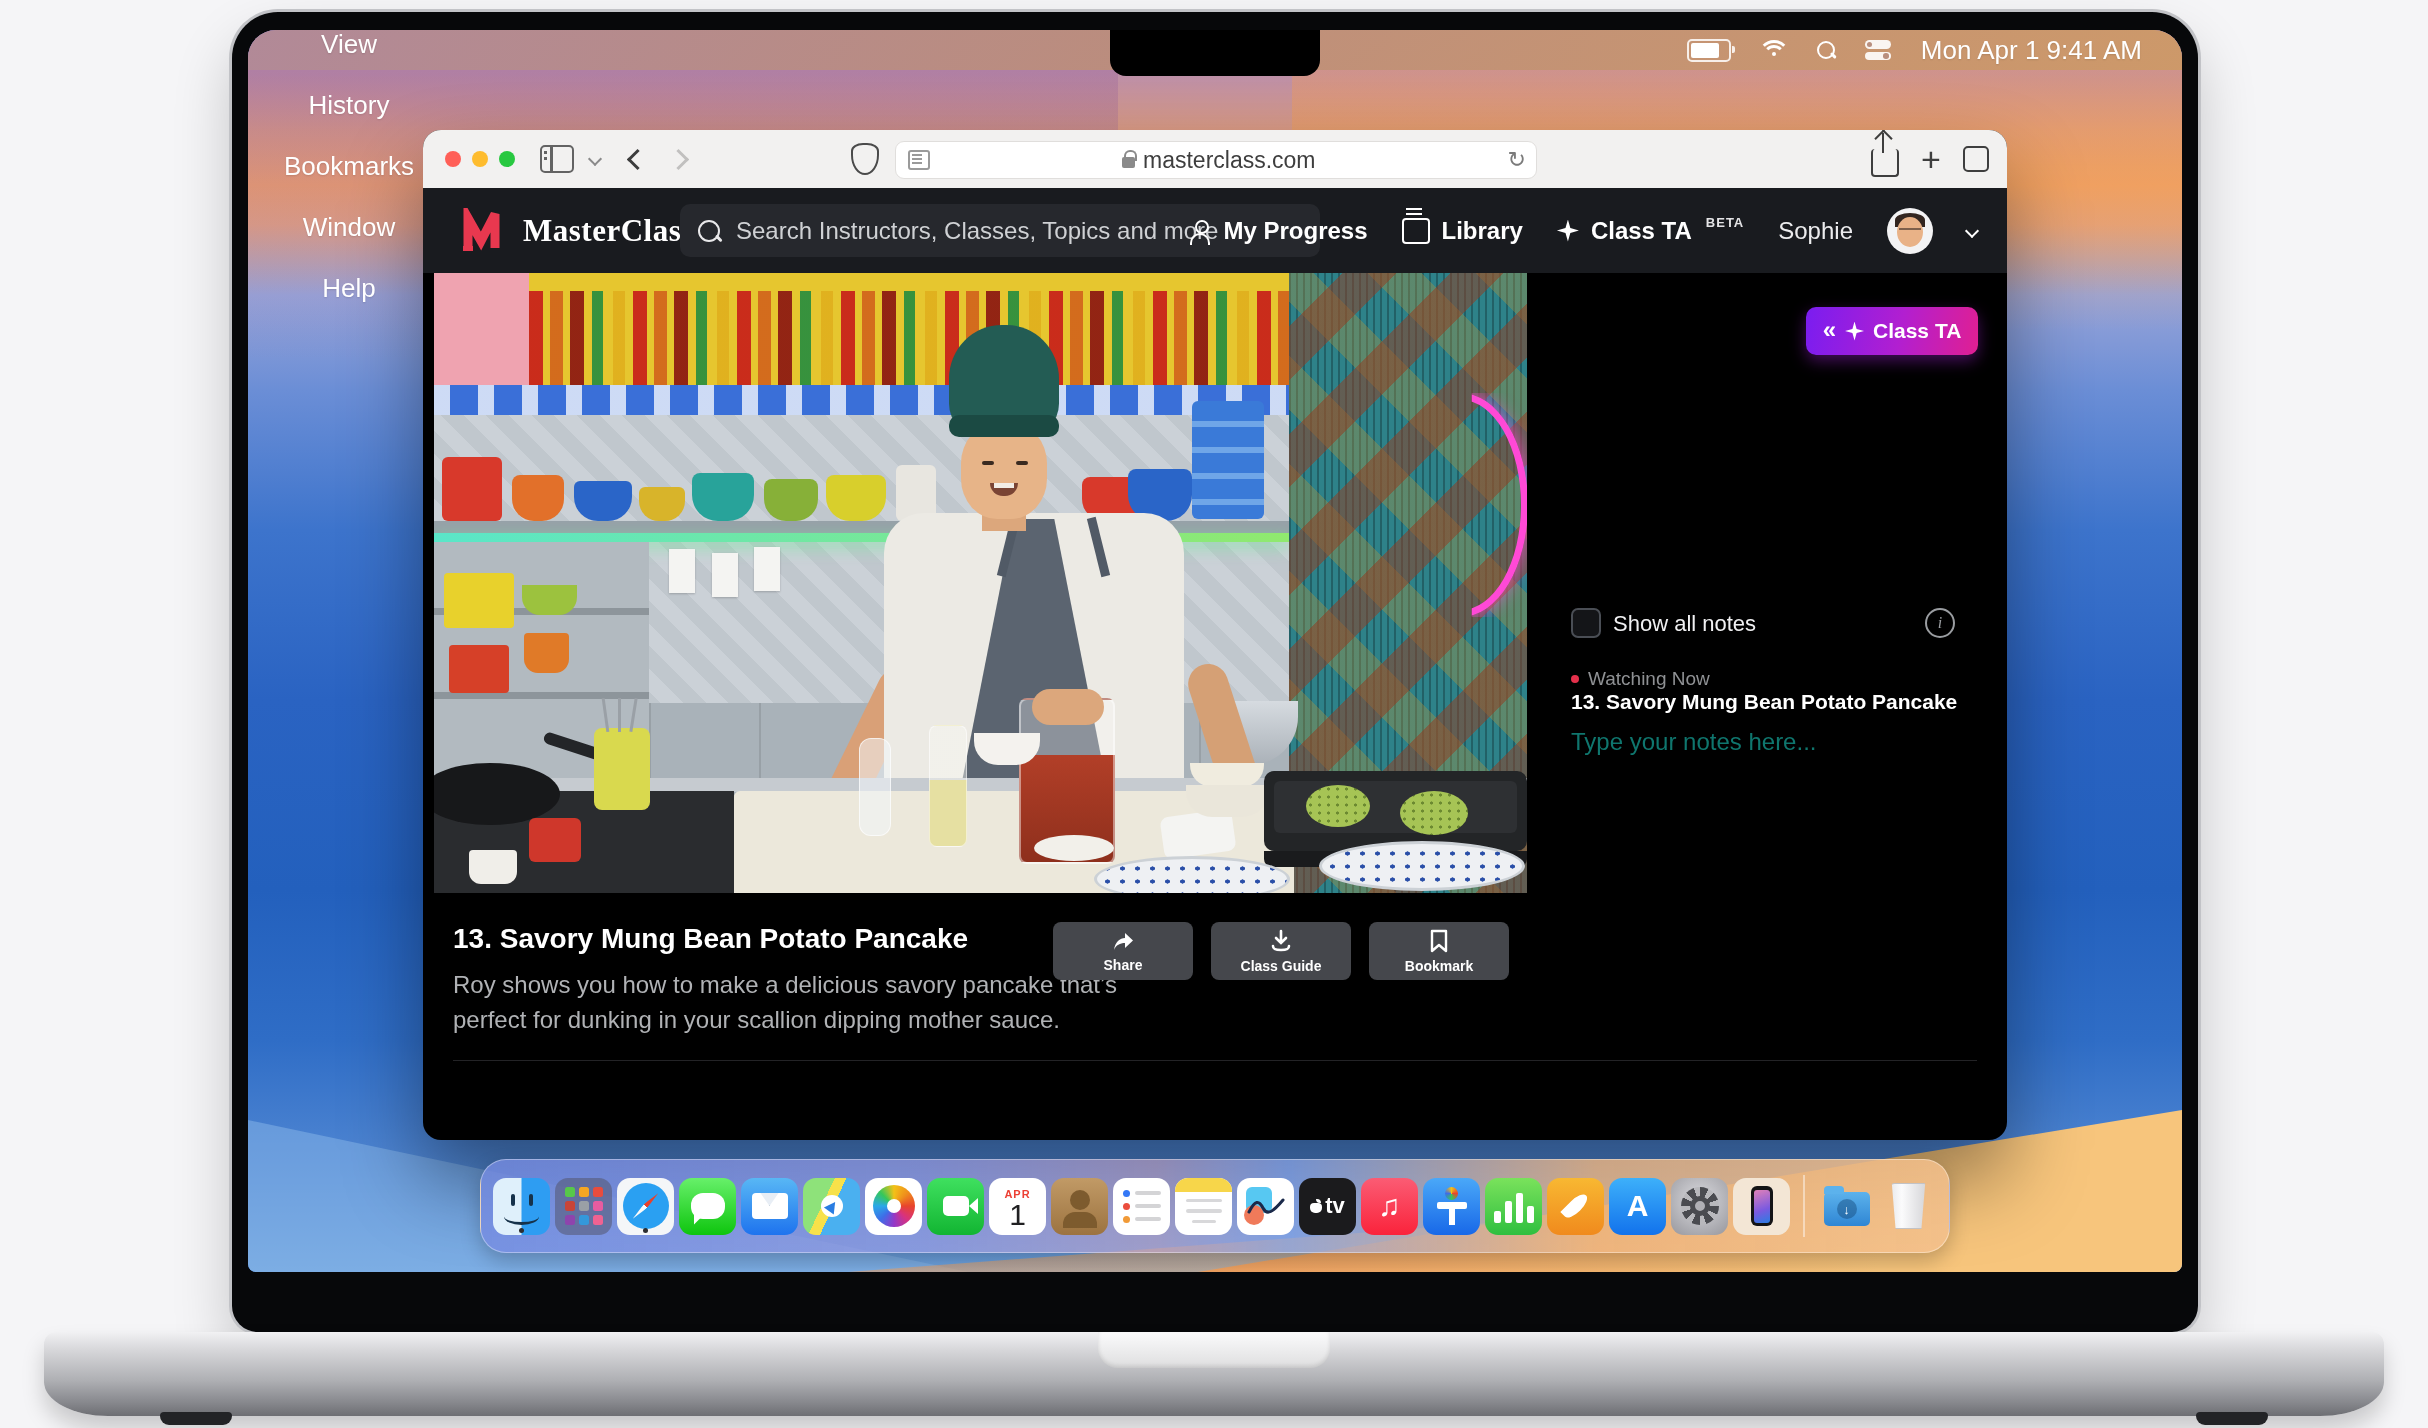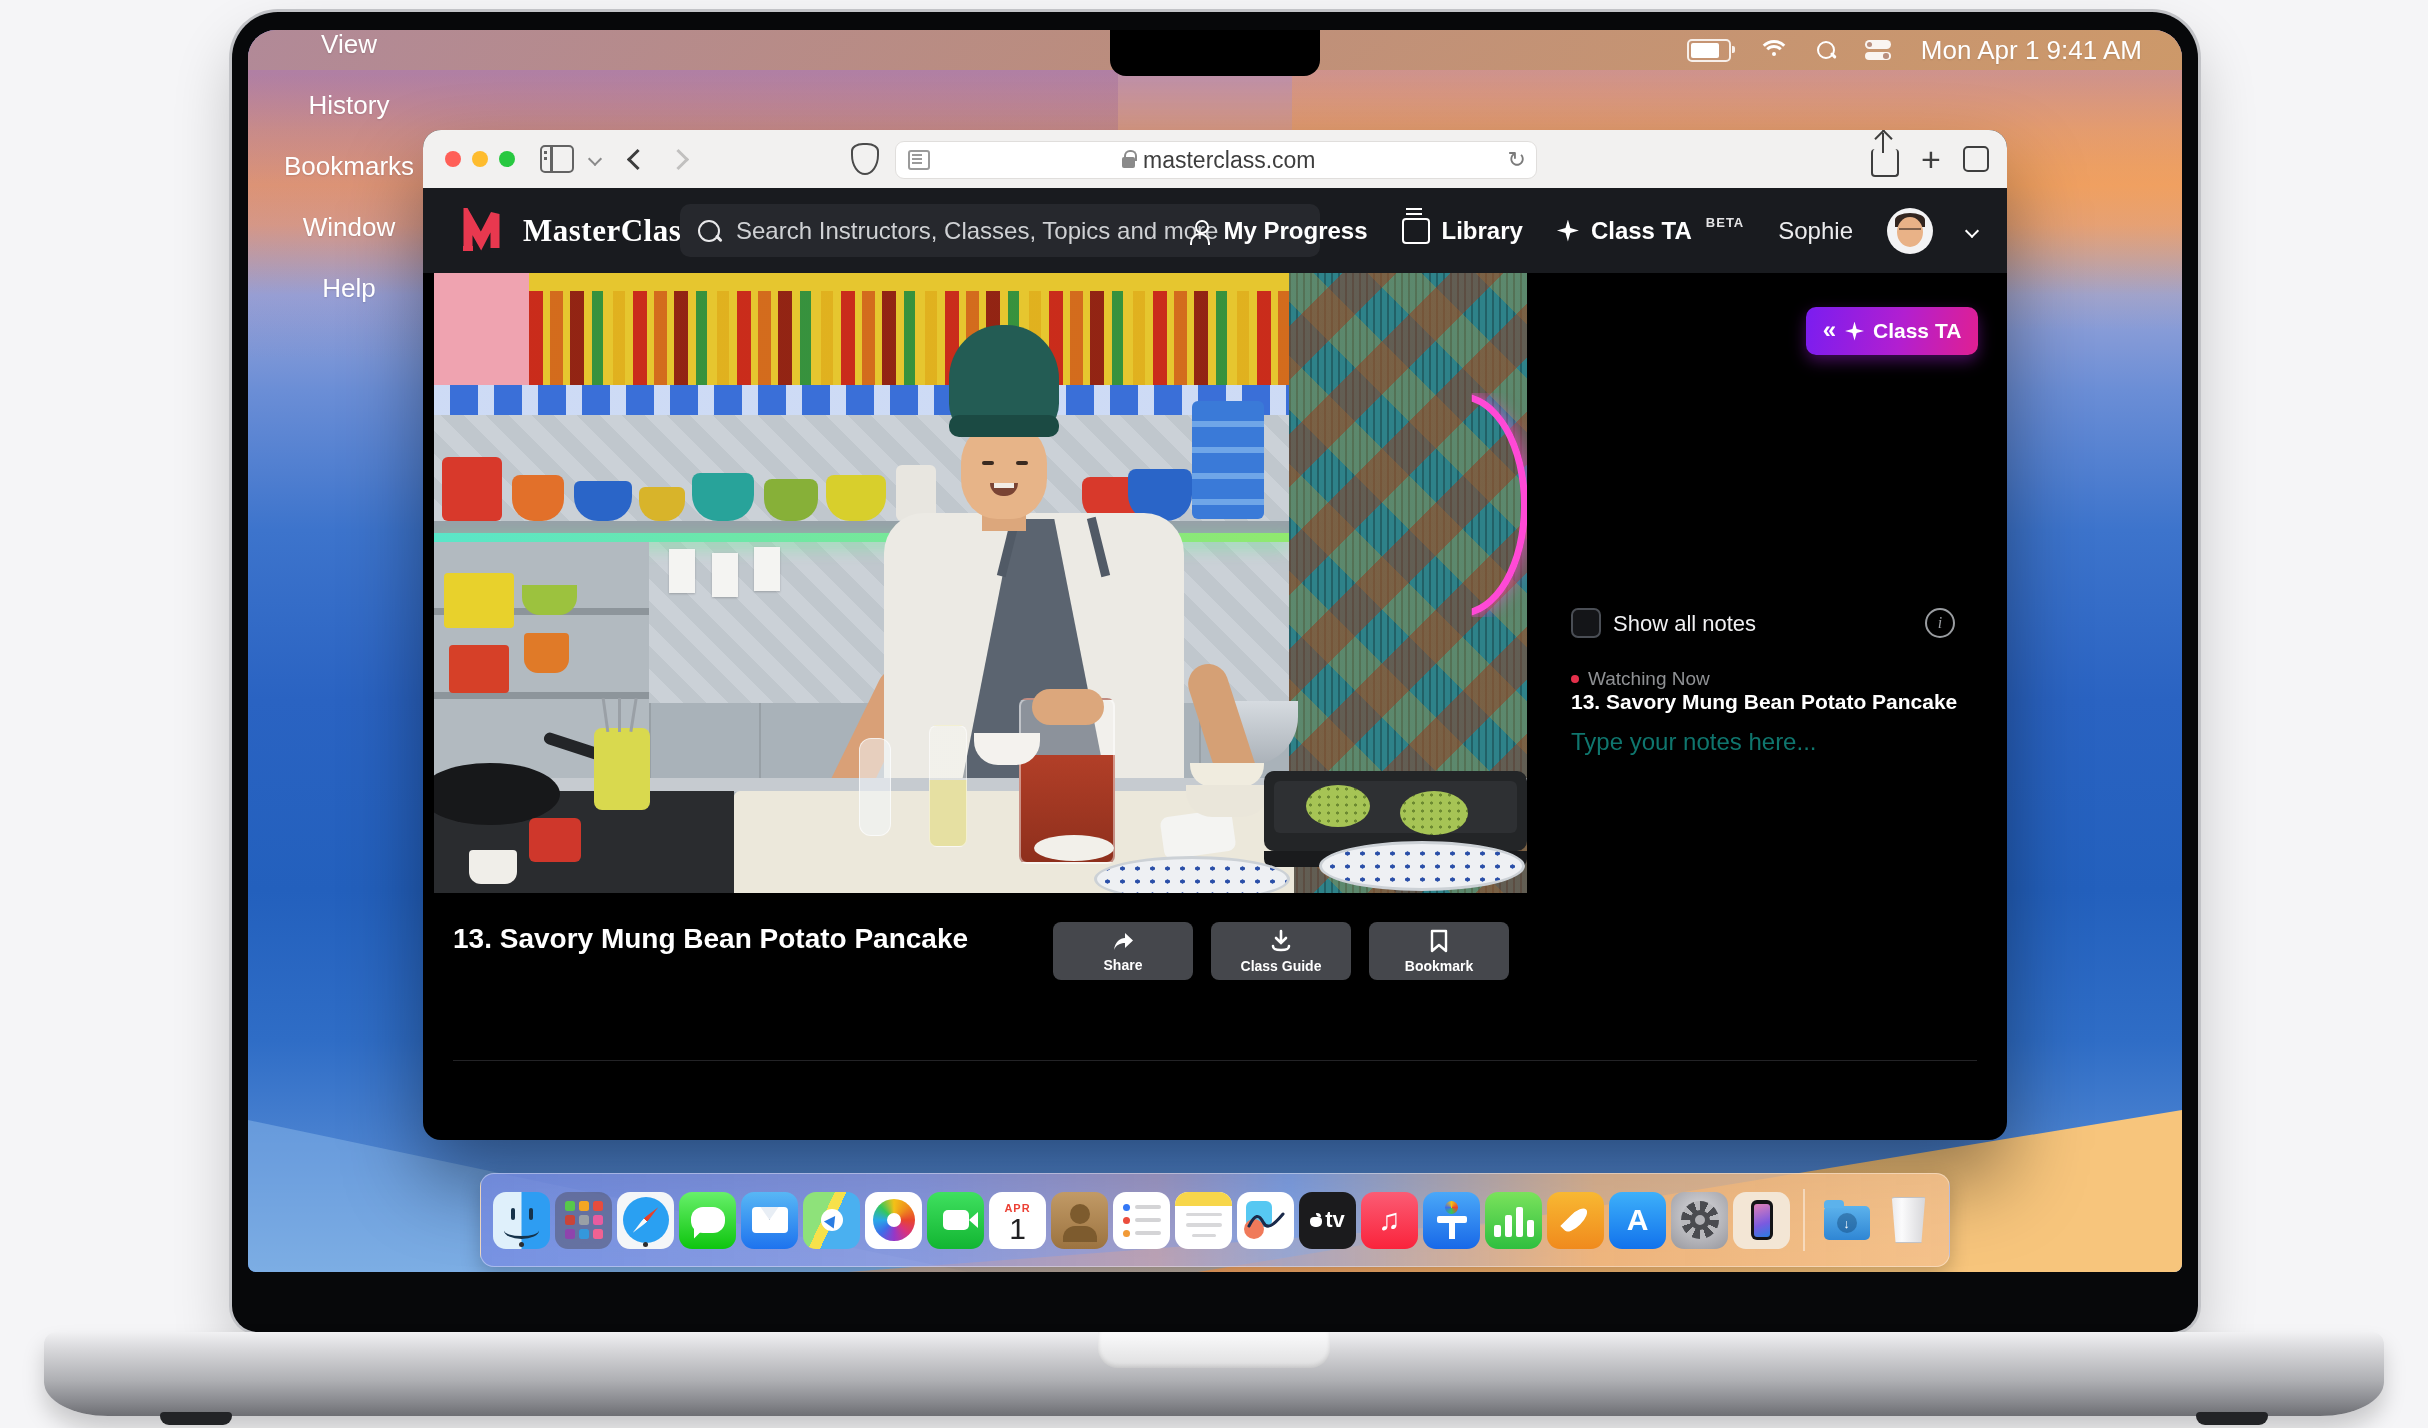--- a/index.html
+++ b/index.html
@@ -212,21 +212,21 @@
   .showlabel{left:1190px;top:481px;font-size:22px;color:#f0f0f2;}
   .infoicon{left:1502px;top:478px;width:26px;height:26px;border:2px solid #9a9da1;border-radius:50%;color:#9a9da1;
     font-size:16px;font-family:"Liberation Serif",serif;font-style:italic;display:flex;align-items:center;justify-content:center;}
   .watchrow{left:1148px;top:538px;display:flex;align-items:center;gap:9px;}
   .reddot{width:8px;height:8px;border-radius:50%;background:#e4304b;}
   .watchlabel{font-size:19px;color:#8f9194;text-align:center;}
   .curlesson{left:1148px;top:560px;font-size:21px;font-weight:700;color:#fff;}
   .noteph{left:1148px;top:598px;font-size:24px;color:#0f766e;}
 
   
-  .dock{left:50%;bottom:5px;transform:translateX(-50%);height:92px;z-index:35;border-radius:14px;
+  .dock{left:50%;bottom:19px;transform:translateX(-50%);height:92px;z-index:35;border-radius:26px;
     display:flex;align-items:center;gap:5px;padding:0 12px;
     background:linear-gradient(90deg,rgba(118,140,226,.80),rgba(148,152,222,.72) 30%,rgba(188,158,192,.66) 46%,rgba(140,165,230,.70) 55%,rgba(236,180,128,.82) 76%,rgba(243,192,140,.86));
     border:1.5px solid rgba(255,255,255,.38);box-shadow:0 8px 20px rgba(0,0,0,.22);}
   .dk{width:57px;height:57px;border-radius:13px;position:relative;display:flex;align-items:center;justify-content:center;flex:none;overflow:hidden;}
   .rundot{position:absolute;bottom:2px;width:5px;height:5px;border-radius:50%;background:#2c2d31;z-index:36;}
   .dkdiv{width:2px;height:62px;background:rgba(255,255,255,.45);margin:0 8px;flex:none;}
   .dk-finder{background:linear-gradient(90deg,#dff0fb 0 49%,#2e9df2 51%);}
   .dk-finder .eye{position:absolute;top:16px;width:3.5px;height:12px;background:#16324a;border-radius:2px;}
   .dk-finder .mouth{position:absolute;top:30px;left:11px;width:35px;height:14px;border-bottom:3.5px solid #16324a;border-radius:50%;}
   .dk-launchpad{background:rgba(84,86,110,.55);}
@@ -500,20 +500,21 @@
         <div class="abs griddle"></div>
         <div class="abs griddletop"></div>
         <div class="abs pancake" style="left:872px;top:512px;width:64px;height:42px"></div>
         <div class="abs pancake" style="left:966px;top:518px;width:68px;height:44px"></div>
         <div class="abs griddlefront"></div>
         <div class="abs plate" style="left:660px;top:583px;width:190px;height:40px"></div>
         <div class="abs plate" style="left:885px;top:568px;width:200px;height:44px"></div>
       </div>
 
       <div class="abs lessonTitle">13. Savory Mung Bean Potato Pancake</div>
+      <div class="abs lessonDesc">Roy shows you how to make a delicious savory pancake that’s perfect for dunking in your scallion dipping mother sauce.</div>
       <div class="abs actionrow">
         <div class="abtn">
           <svg width="24" height="22" viewBox="0 0 24 22">
             <path d="M3 20 C4 12 9 8 14 8 L14 3 L22 10.5 L14 18 L14 13 C9 13 5 15 3 20 Z" fill="#fff"></path>
           </svg>
           <span class="lbl">Share</span>
         </div>
         <div class="abtn">
           <svg width="24" height="24" viewBox="0 0 24 24">
             <path d="M12 2 L12 13 M7 9 L12 14 L17 9" stroke="#fff" stroke-width="2.6" fill="none" stroke-linecap="round"></path>

